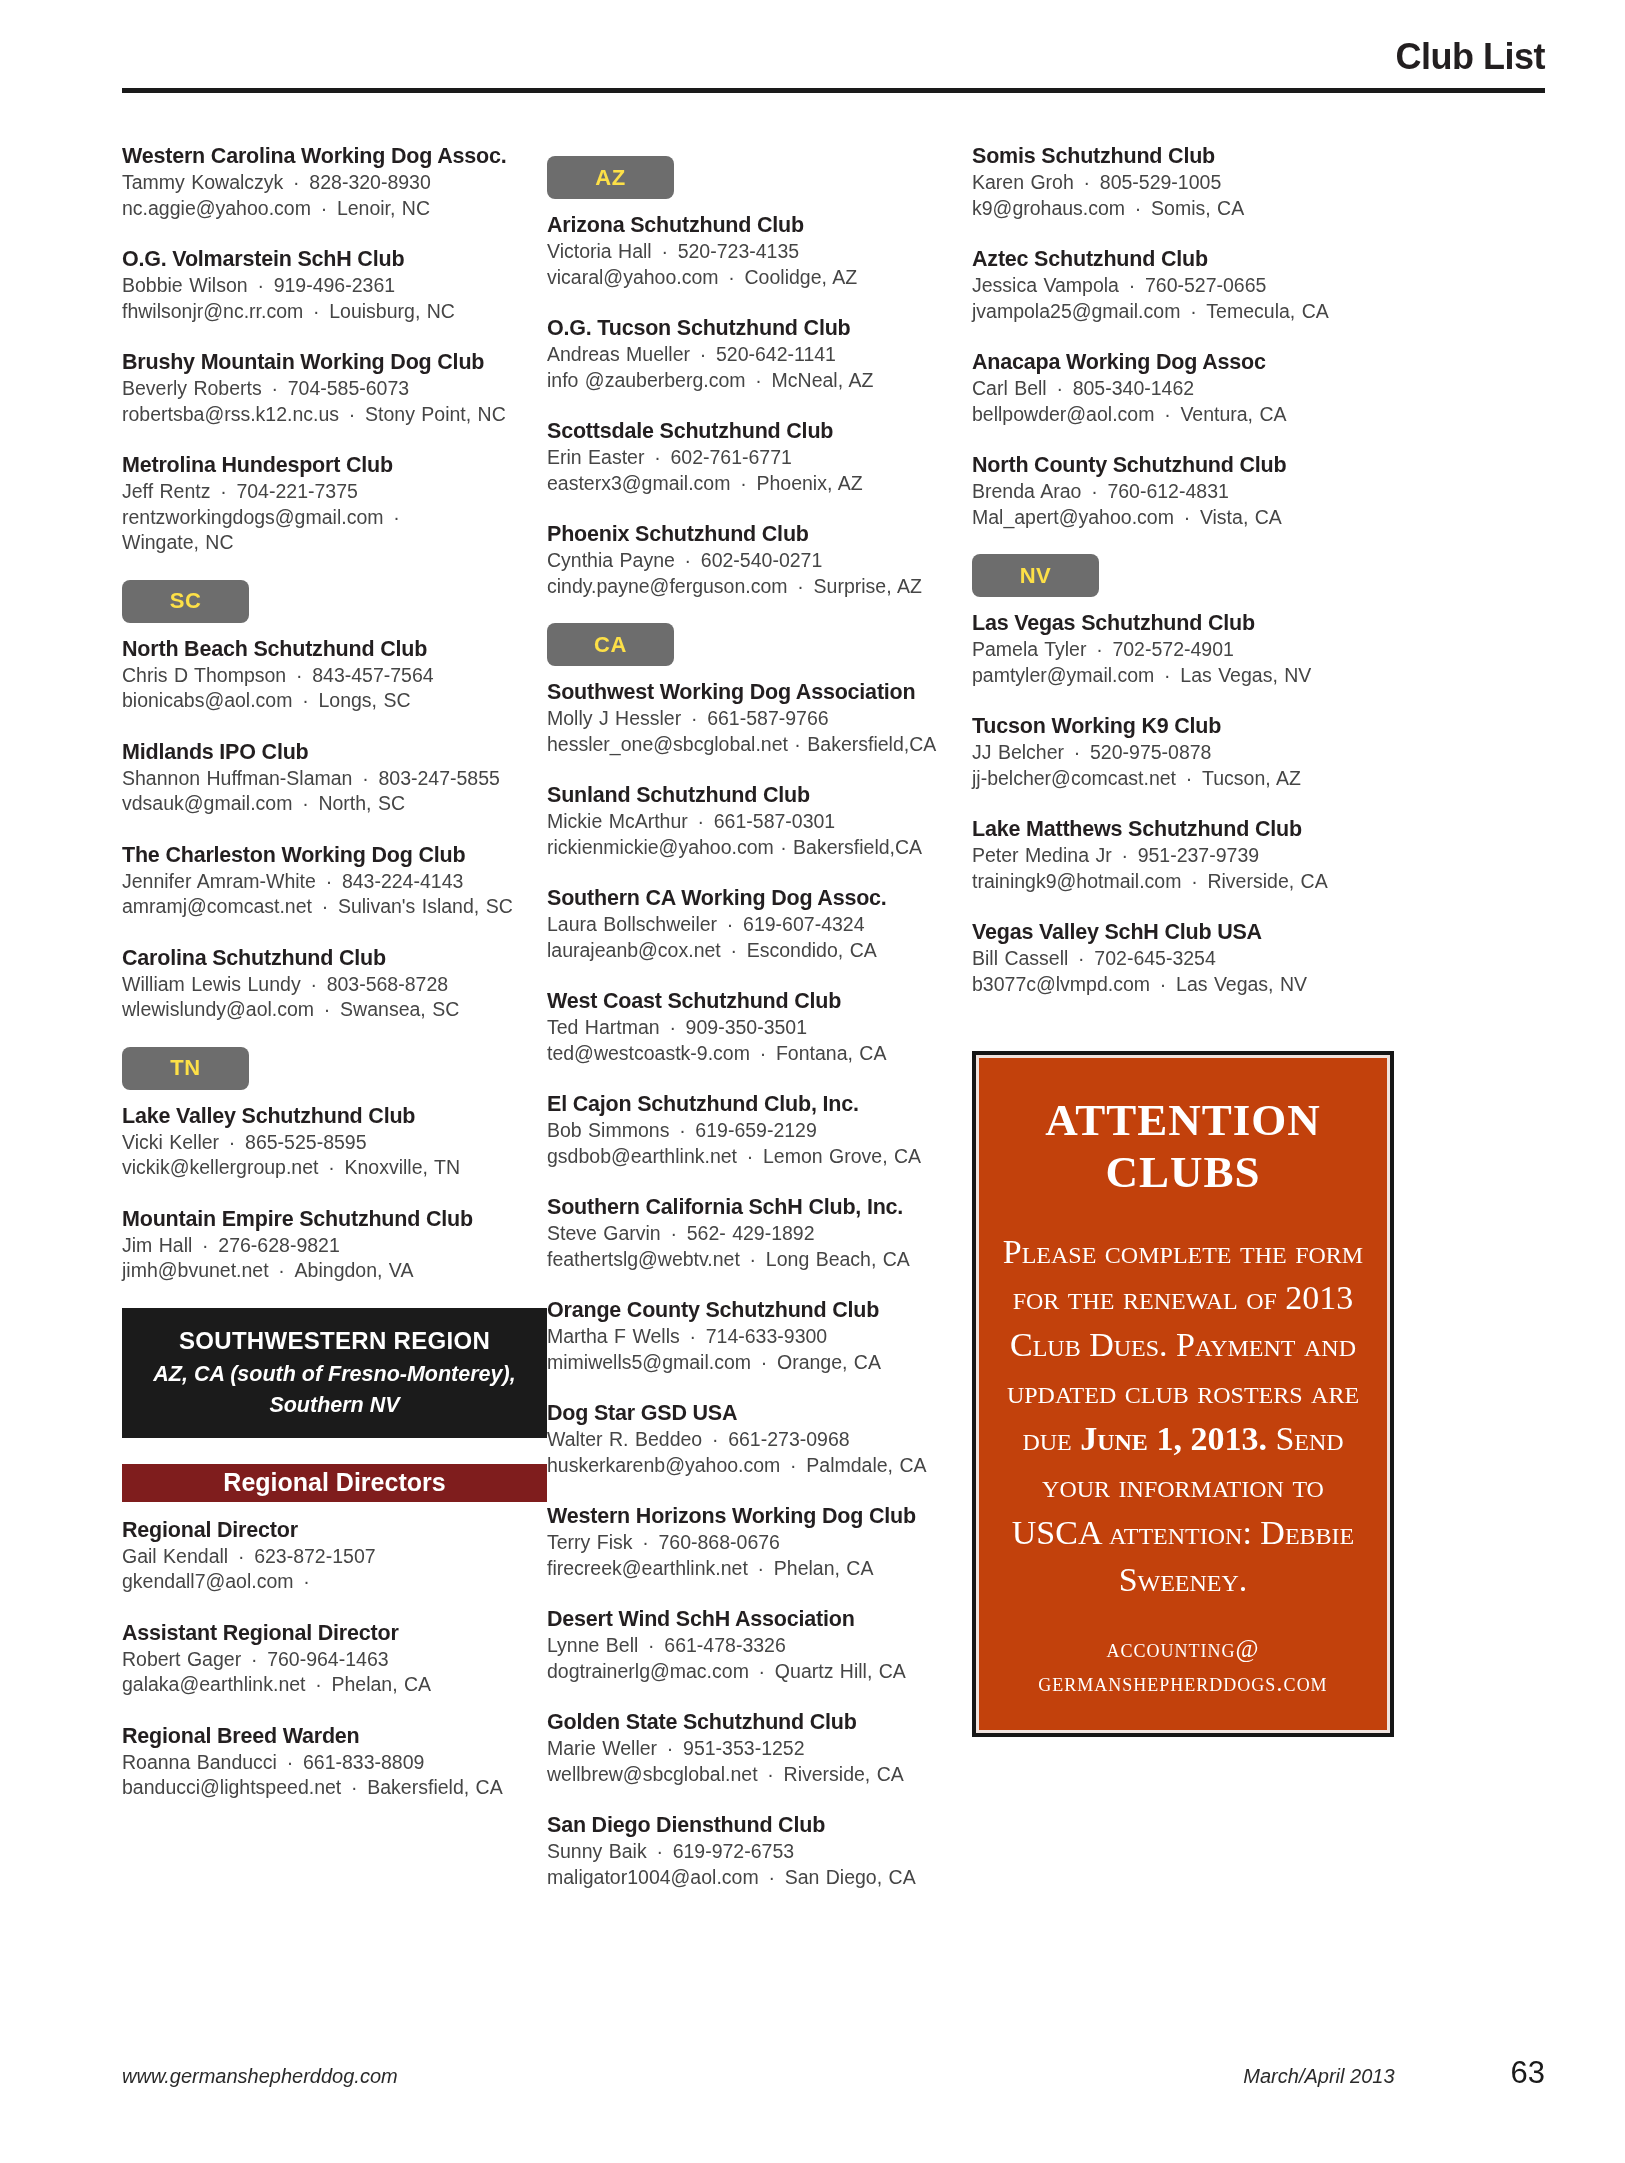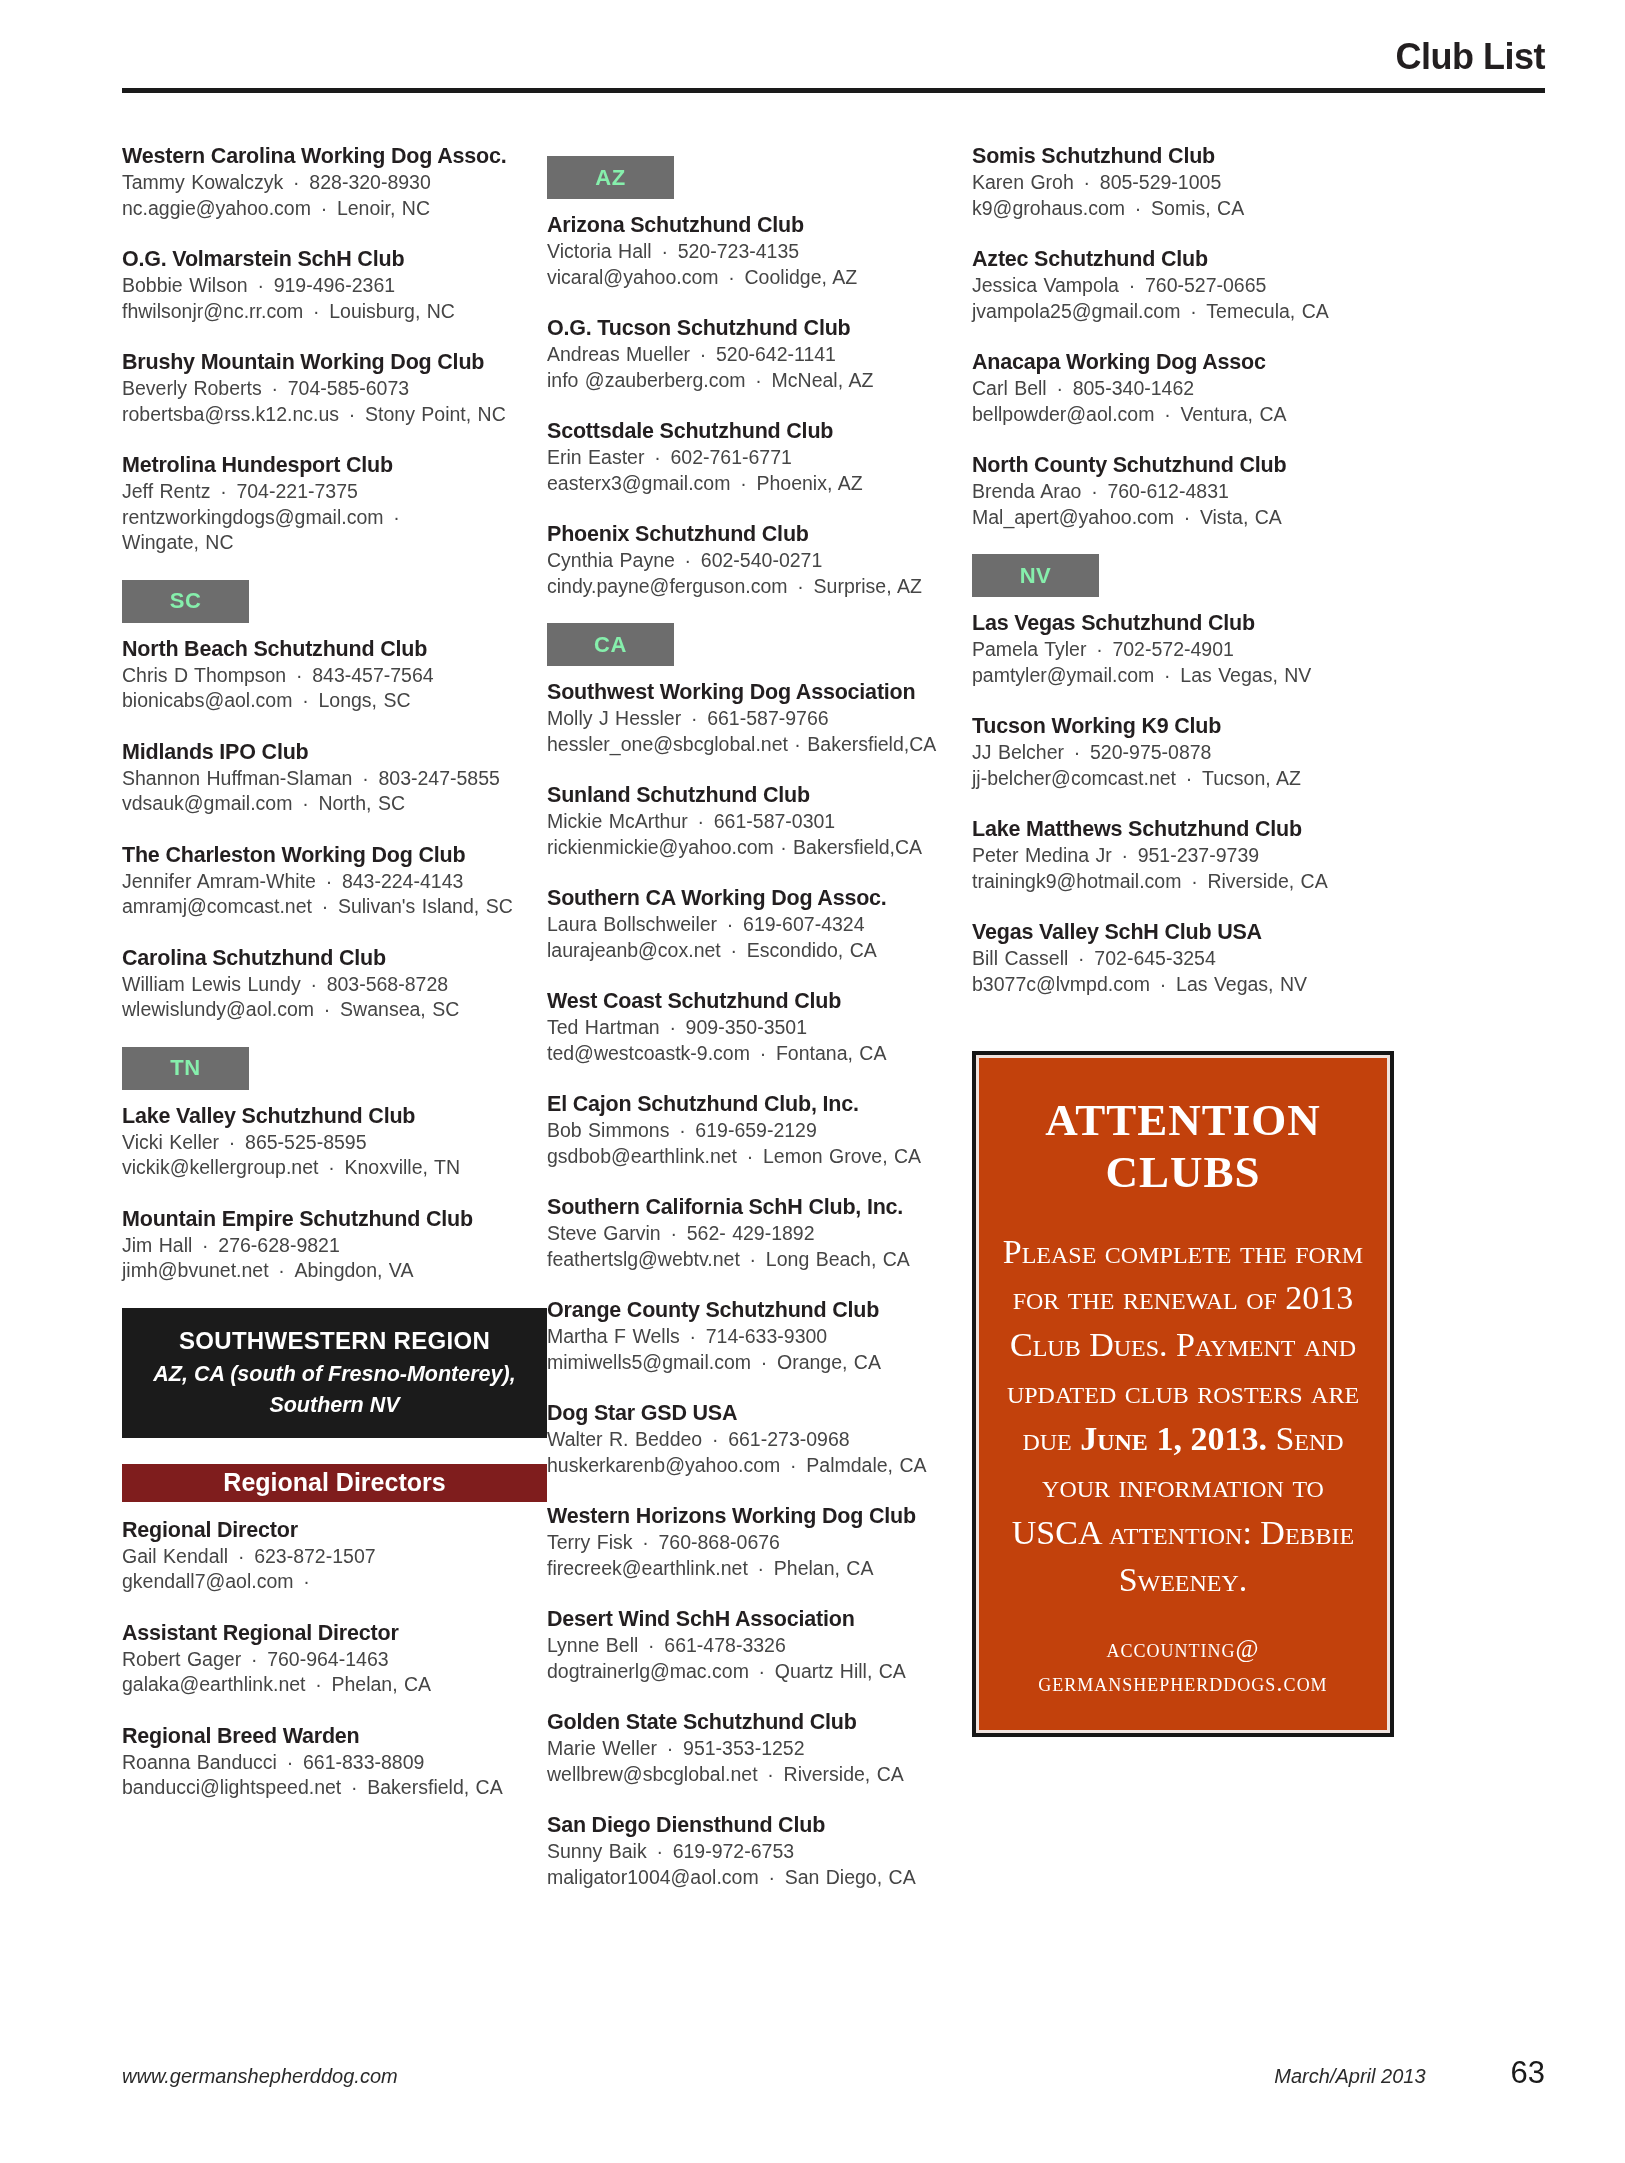--- a/index.html
+++ b/index.html
@@ -23,23 +23,23 @@
 
   
   .club { margin:0 0 24px 0; }
   .club-name { margin:0; font-size:21.5px; line-height:28px; font-weight:bold; letter-spacing:-0.2px; }
   .club-lines { margin:0; }
   .club-line { margin:0; font-size:19.5px; line-height:25.5px; color:#454545; word-spacing:1px; }
 
   
   .state-box {
     width:127px; height:43px; margin:14px 8px 12px 0;
-    background:#6d6d6d; color:#86efac;
+    background:#6d6d6d; color:#fde047;
     display:flex; align-items:center; justify-content:center;
-    font-size:22px; font-weight:bold; letter-spacing:0.5px;
+    font-size:22px; font-weight:bold; letter-spacing:0.5px;border-radius:8px;
   }
 
   
   .bar {
     height:38px; margin:0 0 14px 0;
     background:#7f1d1d; color:#ffffff;
     display:flex; align-items:center; justify-content:center;
     font-size:25px; font-weight:bold;
   }
 
@@ -65,21 +65,21 @@
   .attn-due { font-weight:bold; }
   .attn-email { margin:28px 0 0 0; font-variant:small-caps; font-size:25px; line-height:1.35; letter-spacing:1px; }
   .attn-email p { margin:0; }
 
   
   .footer {
     position:absolute; left:122px; right:80px; bottom:72px;
     display:flex; justify-content:space-between; align-items:baseline;
   }
   .footer-site { font-style:italic; font-size:20px; color:#2a2a2a; }
-  .footer-right { display:flex; align-items:baseline; gap:85px; }
+  .footer-right { display:flex; align-items:baseline; gap:116px; }
   .footer-issue { font-style:italic; font-size:20px; color:#2a2a2a; }
   .footer-page { font-size:31px; color:#1a1a1a; }
 </style>
 </head>
 <body>
 
 <div class="page">
 
   <div class="header">
     <h1 class="header-title">Club List</h1>

